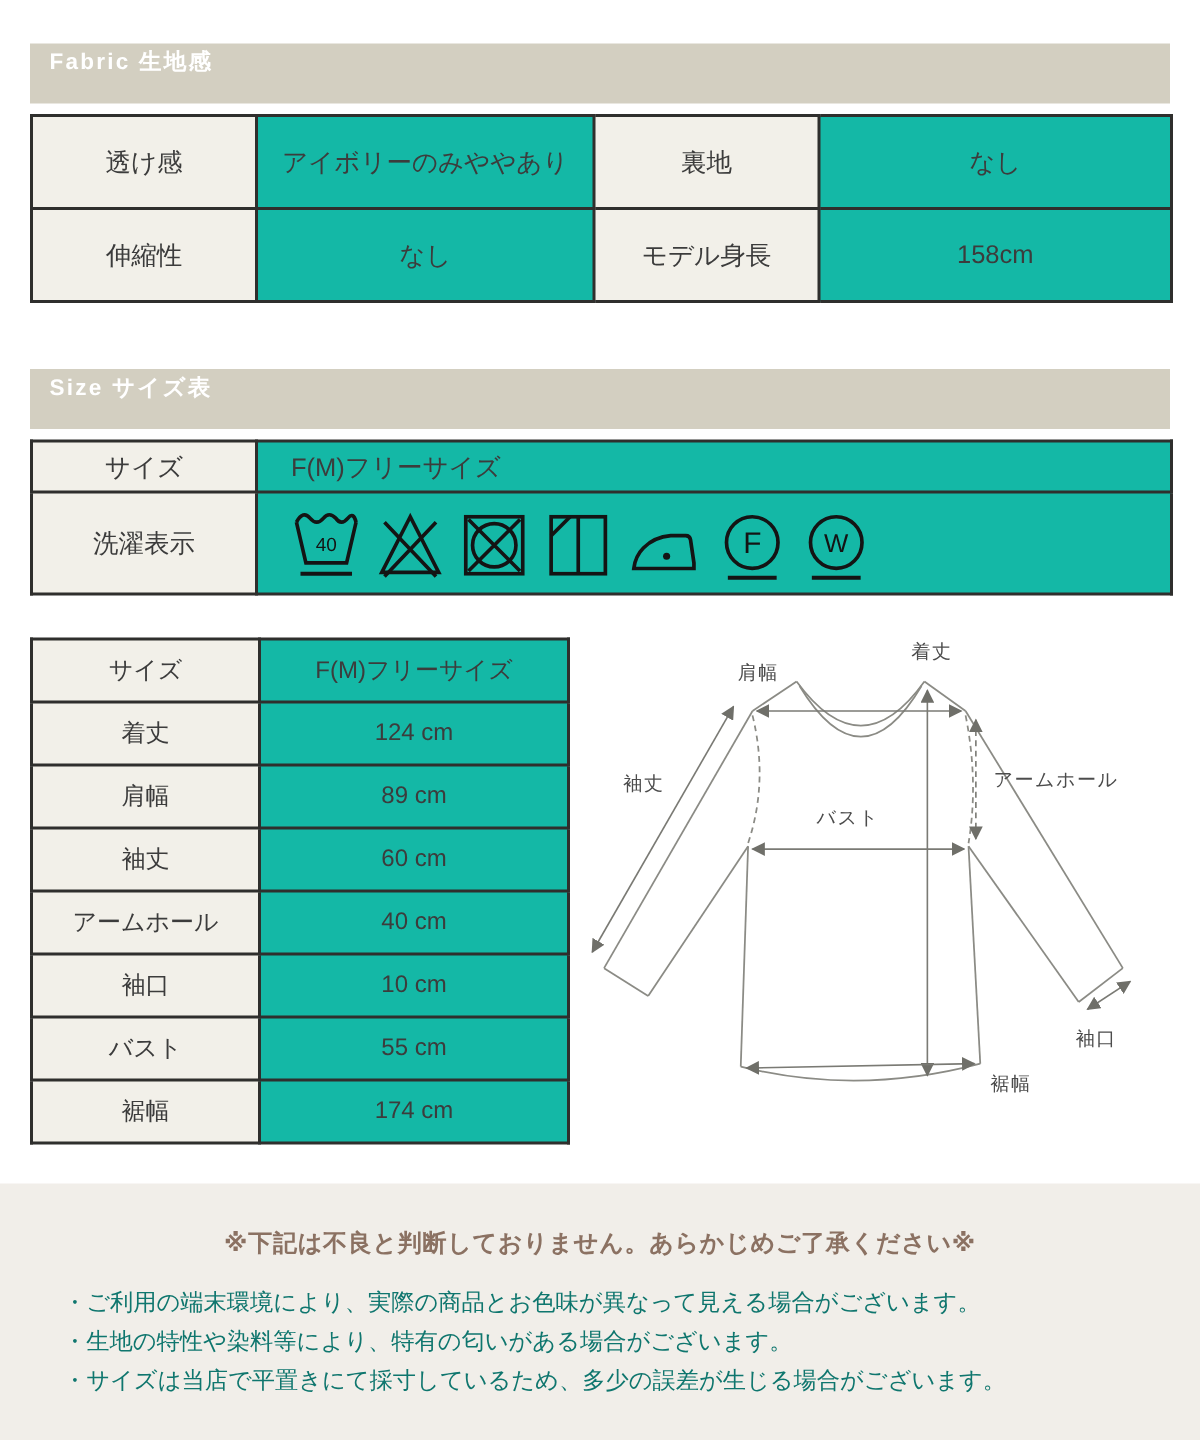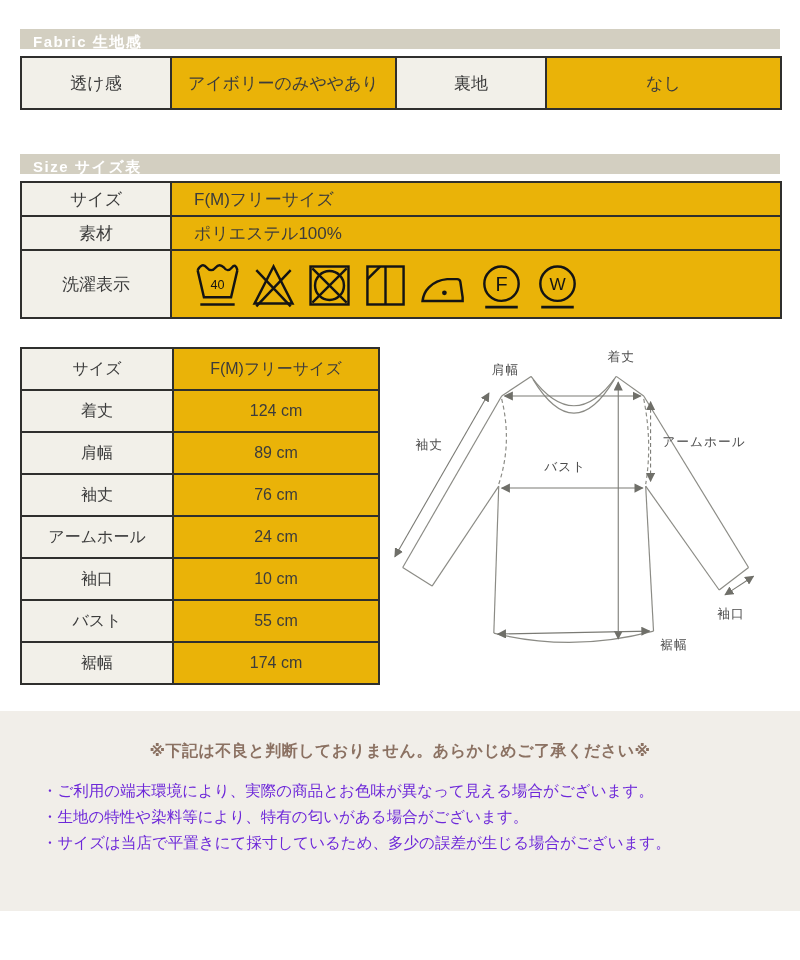--- a/index.html
+++ b/index.html
@@ -1,32 +1,32 @@
 <!DOCTYPE html>
 <html><head>
 <meta charset="utf-8">
 <style>
   html,body{margin:0;padding:0;}
   body{
     width:800px;height:960px;overflow:hidden;background:#ffffff;
     font-family:"Liberation Sans","DejaVu Sans",sans-serif;color:#3c3c3c;
   }
   .bar{
-    margin:29px 20px 7px;height:20px;line-height:26px;background:#d3cfc1;
+    margin:29px 20px 7px;height:40px;line-height:26px;background:#d3cfc1;
     color:#ffffff;font-size:15px;padding-left:13px;letter-spacing:1.5px;
     box-sizing:border-box;font-weight:bold;
   }
   .bar.size-bar{margin-top:44px;}
   table{border-collapse:collapse;margin:0 20px;table-layout:fixed;}
   th,td{border:2px solid #2f2f2d;font-weight:normal;padding:0;}
   th{background:#f2f0e9;text-align:center;}
-  td{background:#eab308;}
+  td{background:#14b8a6;}
 
   .fabric-table{width:760px;font-size:17px;}
-  .fabric-table tr{height:52px;}
+  .fabric-table tr{height:62px;}
   .fabric-table td{text-align:center;}
 
   .size-table{width:760px;font-size:17px;}
   .size-table tr.txt-row{height:34px;}
   .size-table tr.icons-row{height:68px;margin-left:24px;}
   .size-table td{text-align:left;padding-left:22px;}
 
   .wash-icons{display:flex;align-items:center;gap:9px;padding:6px 0 4px 0;}
   .wash-icons svg{display:block;}
 
@@ -38,21 +38,21 @@
 
   .diagram{margin-left:2px;flex:0 0 auto;}
 
   .notice{
     margin-top:26px;background:#f1eee9;height:200px;box-sizing:border-box;
     padding:30px 20px 0 20px;
   }
   .notice-heading{
     text-align:center;color:#8b7162;font-size:16px;font-weight:bold;letter-spacing:.5px;
   }
-  .notice-items{margin-top:16px;font-size:15.5px;color:#6d28d9;line-height:26px;padding-left:22px;}
+  .notice-items{margin-top:16px;font-size:15.5px;color:#0f766e;line-height:26px;padding-left:22px;}
 
   svg text{font-family:"Liberation Sans","DejaVu Sans",sans-serif;}
   .dg-label{fill:#4c4c4c;font-size:13px;letter-spacing:1px;}
 </style>
 </head>
 <body>
 
 <div class="bar">Fabric 生地感</div>
 
 <table class="fabric-table">
@@ -62,38 +62,40 @@
       <col style="width:150px">
       <col style="width:235px">
     </colgroup>
   <tbody>
       <tr>
     <th>透け感</th>
     <td>アイボリーのみややあり</td>
     <th>裏地</th>
     <td>なし</td>
   </tr>
+  <tr>
+    <th>伸縮性</th>
+    <td>なし</td>
+    <th>モデル身長</th>
+    <td>158cm</td>
+  </tr>
 </tbody>
   </table>
 
 <div class="bar size-bar">Size サイズ表</div>
 
 <table class="size-table">
   <colgroup>
       <col style="width:150px">
       <col style="width:610px">
     </colgroup>
   <tbody>
       <tr class="txt-row">
     <th>サイズ</th>
     <td>F(M)フリーサイズ</td>
-  </tr>
-  <tr class="txt-row">
-    <th>素材</th>
-    <td>ポリエステル100%</td>
   </tr>
   <tr class="icons-row">
     <th>洗濯表示</th>
     <td>
       <div class="wash-icons">
 
         <svg width="47" height="51" viewBox="0 0 52 56" fill="none" stroke="#141414" stroke-width="2.7">
           <path d="M4,11 Q9,2 14,8 Q19,14 24,8 Q28,3 33,8 Q37,14 42,8 Q46,3 48,11"></path>
           <path d="M4,11 L11,41 H41 L48,11"></path>
           <text x="26" y="32" text-anchor="middle" font-size="14" fill="#141414" stroke="none">40</text>
@@ -153,25 +155,25 @@
     <tr>
       <th>着丈</th>
       <td>124 cm</td>
     </tr>
     <tr>
       <th>肩幅</th>
       <td>89 cm</td>
     </tr>
     <tr>
       <th>袖丈</th>
-      <td>76 cm</td>
+      <td>60 cm</td>
     </tr>
     <tr>
       <th>アームホール</th>
-      <td>24 cm</td>
+      <td>40 cm</td>
     </tr>
     <tr>
       <th>袖口</th>
       <td>10 cm</td>
     </tr>
     <tr>
       <th>バスト</th>
       <td>55 cm</td>
     </tr>
     <tr>

